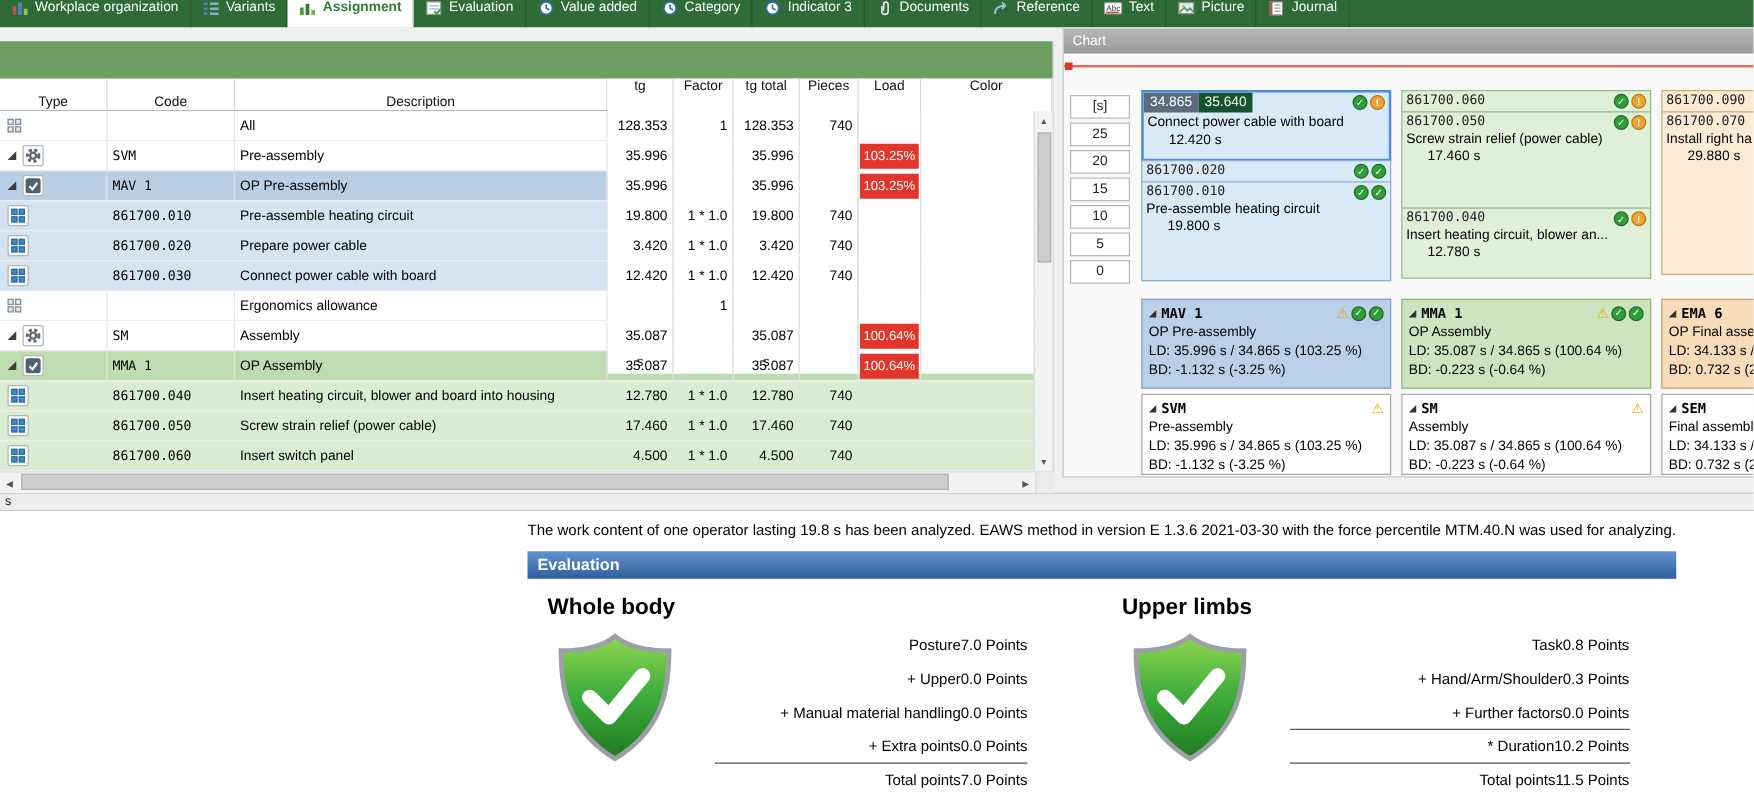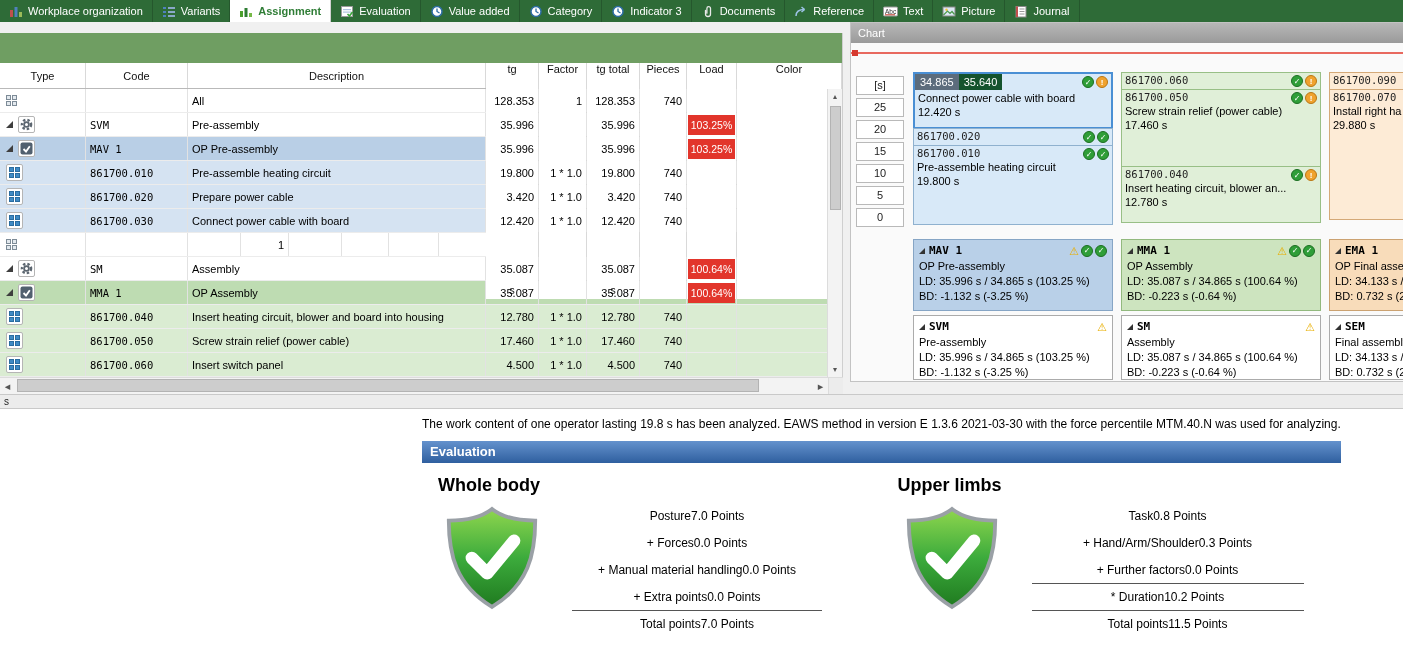--- a/index.html
+++ b/index.html
@@ -1,32 +1,32 @@
 <!DOCTYPE html>
 <html><head>
 <meta charset="utf-8">
 <style>
 *{margin:0;padding:0;box-sizing:border-box}
 html,body{width:1403px;height:645px;overflow:hidden;background:#fff;color:#000;
   font-family:"Liberation Sans","DejaVu Sans",sans-serif;font-size:11px}
 
 
 .ribbon{height:22px;background:#2e6b37;display:flex;align-items:stretch}
-.tab{display:flex;align-items:center;gap:5px;padding:0 9px;color:#fff;cursor:default;
+.tab{display:flex;align-items:flex-start;gap:5px;padding:0 9px;color:#fff;cursor:default;
   border-right:1px solid rgba(0,0,0,.18);white-space:nowrap}
 .tab.active{background:#fff;color:#2f7d36;font-weight:bold}
 .ticon{flex:0 0 auto;display:block}
 
 
 .main{height:372px;background:#f0f0f0;display:flex}
 .table-panel{margin-top:11px;width:843px;height:361px;background:#fff;position:relative;
   border-right:1px solid #cfcfcf}
 .green-band{height:30px;background:#6f9e62}
 .thead{height:26px;display:flex;background:#fff;border-bottom:1px solid #b9b9b9}
-.th{border-right:1px solid #d9d9d9;display:flex;flex-direction:column;justify-content:center;
+.th{border-right:1px solid #d9d9d9;display:flex;flex-direction:column;justify-content:flex-end;
   align-items:center;line-height:12px;color:#111}
 .th.bottom{justify-content:space-between;padding-bottom:3px}
 .cw1{width:86px}.cw2{width:102px}.cw3{width:298px}.cw4{width:53px}.cw5{width:48px}
 .cw6{width:53px}.cw7{width:47px}.cw8{width:50px}.cw9{flex:1}
 .tbody{height:288px;width:828px}
 .tr{height:24px;display:flex;background:#fff;border-bottom:1px solid #ececec}
 .tr.blue{background:#d5e3f2}.tr.blue-h{background:#b9cfe6}
 .tr.green{background:#daecd2}.tr.green-h{background:#bedcb2}
 .c{border-right:1px solid #e2e2e2;display:flex;align-items:center;overflow:hidden;
   white-space:nowrap;padding:0 4px}
@@ -76,21 +76,21 @@
 .c2 .cblock{background:#e0efd8;border-color:#98bf86}
 .c3 .cblock{background:#fdebd6;border-color:#d4a978}
 .cblock.sel{border:2px solid #4a8fd4}
 .bds{position:absolute;top:2px;right:3px;display:flex;gap:2px;z-index:3}
 .bd{width:12px;height:12px;border-radius:50%;display:flex;align-items:center;justify-content:center;
   font-size:8px;font-weight:bold;color:#fff}
 .bd.ok{background:#2f9e38;border:1px solid #1c6e22}
 .bd.warn{background:#f0a22e;border:1px solid #b97614}
 .cb-code{font-family:"DejaVu Sans Mono",monospace;font-size:10.5px;padding:1px 3px;display:block;color:#222}
 .cb-desc{padding:0 3px;line-height:14px}
-.cb-time{padding:1px 3px}
+.cb-time{padding:1px 20px}
 .takt-tags{position:absolute;top:0;left:0;display:flex;z-index:2}
 .tk{height:16px;line-height:16px;padding:0 5px;color:#fff}
 .tk.a{background:#5c6c7c}.tk.b{background:#14532d}
 .sel .cb-desc{margin-top:17px}
 .opcard,.seccard{position:absolute;left:0;width:200px;border:1px solid #9fb4c7;
   padding:2px 5px;line-height:15px;overflow:hidden}
 .opcard{top:196px;height:72px}
 .seccard{top:272px;height:65px;background:#fff;border-color:#ababab}
 .c1 .opcard{background:#b9d0e8;border-color:#86a5c5}
 .c2 .opcard{background:#cde4bf;border-color:#92b97e}
@@ -111,21 +111,21 @@
 .rnote{font-size:12px;padding:8px 0 10px 0}
 .ehead{height:22px;background:linear-gradient(#6492cd,#2f5f9f);color:#fff;font-weight:bold;
   font-size:13px;line-height:22px;padding-left:8px}
 .ebody{display:flex;padding-top:8px}
 .esec{width:50%}
 .estitle{font-weight:bold;font-size:18px;margin:4px 0 6px 16px}
 .esflex{display:flex;padding-left:22px}
 .shield{margin-top:4px;flex:0 0 auto}
 .erows{margin-left:32px;width:250px;font-size:12px}
 .esec.right .erows{width:272px;}
-.erow{height:27px;display:flex;align-items:center;justify-content:center}
+.erow{height:27px;display:flex;align-items:center;justify-content:flex-end}
 .erow.ruled{border-top:1px solid #555}
 </style>
 </head>
 <body>
 
 <div class="ribbon">
   <div class="tab">
     <svg class="ticon" width="14" height="13">
         <rect x="1" y="5" width="3" height="7" fill="#c0504d"></rect>
         <rect x="5.5" y="2" width="3" height="10" fill="#4f81bd"></rect>
@@ -395,20 +395,21 @@
       <div class="tr">
         <div class="c cw1 type lvl2">
             <span class="ico-grid gray">
               <i></i>
               <i></i>
               <i></i>
               <i></i>
             </span>
           </div>
         <div class="c cw2 code"></div>
+        <div class="c cw3 desc">Ergonomics allowance</div>
         <div class="c cw4 num"></div>
         <div class="c cw5 num">1</div>
         <div class="c cw6 num"></div>
         <div class="c cw7 num"></div>
         <div class="c cw8 load"></div>
         <div class="c cw9"></div>
       </div>
 
       <div class="tr">
         <div class="c cw1 type">
@@ -672,21 +673,21 @@
           </div>
           <div class="cblock" style="height:131px">
             <span class="cb-code">861700.070</span>
             <div class="cb-desc">Install right ha</div>
             <div class="cb-time">29.880 s</div>
           </div>
         </div>
         <div class="opcard">
           <div class="oc-head">
             <span class="exp2"></span>
-            <span class="oc-name">EMA 1</span>
+            <span class="oc-name">EMA 6</span>
           </div>
           <div>OP Final assem</div>
           <div>LD: 34.133 s / </div>
           <div>BD: 0.732 s (2</div>
         </div>
         <div class="seccard">
           <div class="oc-head">
             <span class="exp2"></span>
             <span class="oc-name">SEM</span>
           </div>
@@ -721,21 +722,21 @@
               </defs>
             <path d="M50 3 C60 11 76 15 95 15 C95 50 88 82 50 105 C12 82 5 50 5 15 C24 15 40 11 50 3 Z" fill="url(#sg1)" stroke="#9aa0a6" stroke-width="4"></path>
             <path d="M29 54 L45 70 L73 36" fill="none" stroke="#fff" stroke-width="13" stroke-linecap="round" stroke-linejoin="round"></path>
           </svg>
           <div class="erows">
             <div class="erow">
                 <span>Posture</span>
                 <span>7.0 Points</span>
               </div>
             <div class="erow">
-                <span>+ Forces</span>
+                <span>+ Upper</span>
                 <span>0.0 Points</span>
               </div>
             <div class="erow">
                 <span>+ Manual material handling</span>
                 <span>0.0 Points</span>
               </div>
             <div class="erow">
                 <span>+ Extra points</span>
                 <span>0.0 Points</span>
               </div>

